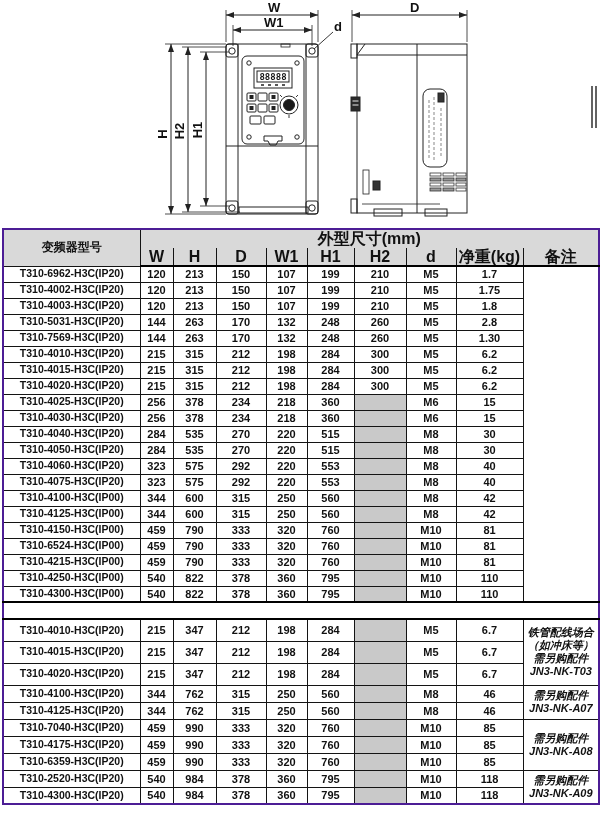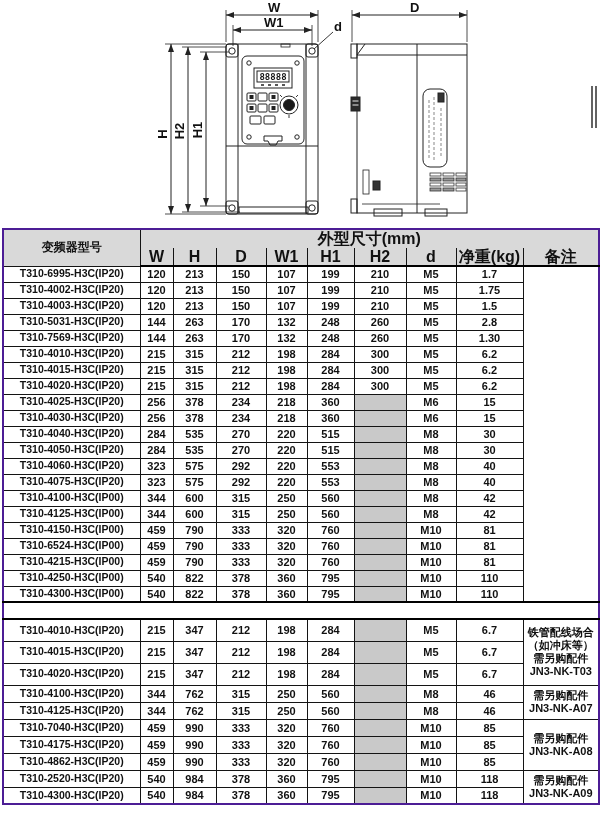--- a/index.html
+++ b/index.html
@@ -19,21 +19,21 @@
     padding:0;text-align:center;vertical-align:middle;
     font-weight:bold;font-size:11px;line-height:1.1;
     overflow:hidden;white-space:nowrap;
   }
   thead th{background:#d9d9d9;font-size:16px;height:16px;}
   th.group-h{border-bottom:none;}
   tr.subh th{border-top:none;border-bottom:2px solid #000;}
   th.model-h{font-size:12px;}
   td.model{font-size:10.5px;letter-spacing:0;}
   td.shaded{background:#c9c9c9;}
-  td.remark{font-size:11px;line-height:13px;white-space:normal;background:#fff;}
+  td.remark{font-size:11px;line-height:13px;white-space:normal;background:#fff;font-style:italic;}
   tr.r17{height:16px;}
   tr.r23{height:22px;}
   tr.r18{height:17px;}
   tr.spacer td{height:15px;border-top:2px solid #000;border-bottom:2px solid #000;background:#fff;}
   .digits{font-family:"DejaVu Sans Mono",monospace;font-weight:bold;}
 </style>
 </head>
 <body>
 
 <div class="drawing">
@@ -197,21 +197,21 @@
       <th>W1</th>
       <th>H1</th>
       <th>H2</th>
       <th>d</th>
       <th>净重(kg)</th>
       <th>备注</th>
     </tr>
   </thead>
   <tbody id="table-body">
       <tr class="r17">
-        <td class="model">T310-6995-H3C(IP20)</td>
+        <td class="model">T310-6962-H3C(IP20)</td>
         <td>120</td>
         <td>213</td>
         <td>150</td>
         <td>107</td>
         <td>199</td>
         <td>210</td>
         <td>M5</td>
         <td>1.7</td>
         <td rowspan="21" class="remark"></td>
       </tr>
@@ -228,21 +228,21 @@
       </tr>
       <tr class="r17">
         <td class="model">T310-4003-H3C(IP20)</td>
         <td>120</td>
         <td>213</td>
         <td>150</td>
         <td>107</td>
         <td>199</td>
         <td>210</td>
         <td>M5</td>
-        <td>1.5</td>
+        <td>1.8</td>
       </tr>
       <tr class="r17">
         <td class="model">T310-5031-H3C(IP20)</td>
         <td>144</td>
         <td>263</td>
         <td>170</td>
         <td>132</td>
         <td>248</td>
         <td>260</td>
         <td>M5</td>
@@ -523,21 +523,21 @@
         <td>459</td>
         <td>990</td>
         <td>333</td>
         <td>320</td>
         <td>760</td>
         <td class="shaded"></td>
         <td>M10</td>
         <td>85</td>
       </tr>
       <tr class="r18">
-        <td class="model">T310-4862-H3C(IP20)</td>
+        <td class="model">T310-6359-H3C(IP20)</td>
         <td>459</td>
         <td>990</td>
         <td>333</td>
         <td>320</td>
         <td>760</td>
         <td class="shaded"></td>
         <td>M10</td>
         <td>85</td>
       </tr>
       <tr class="r18">

